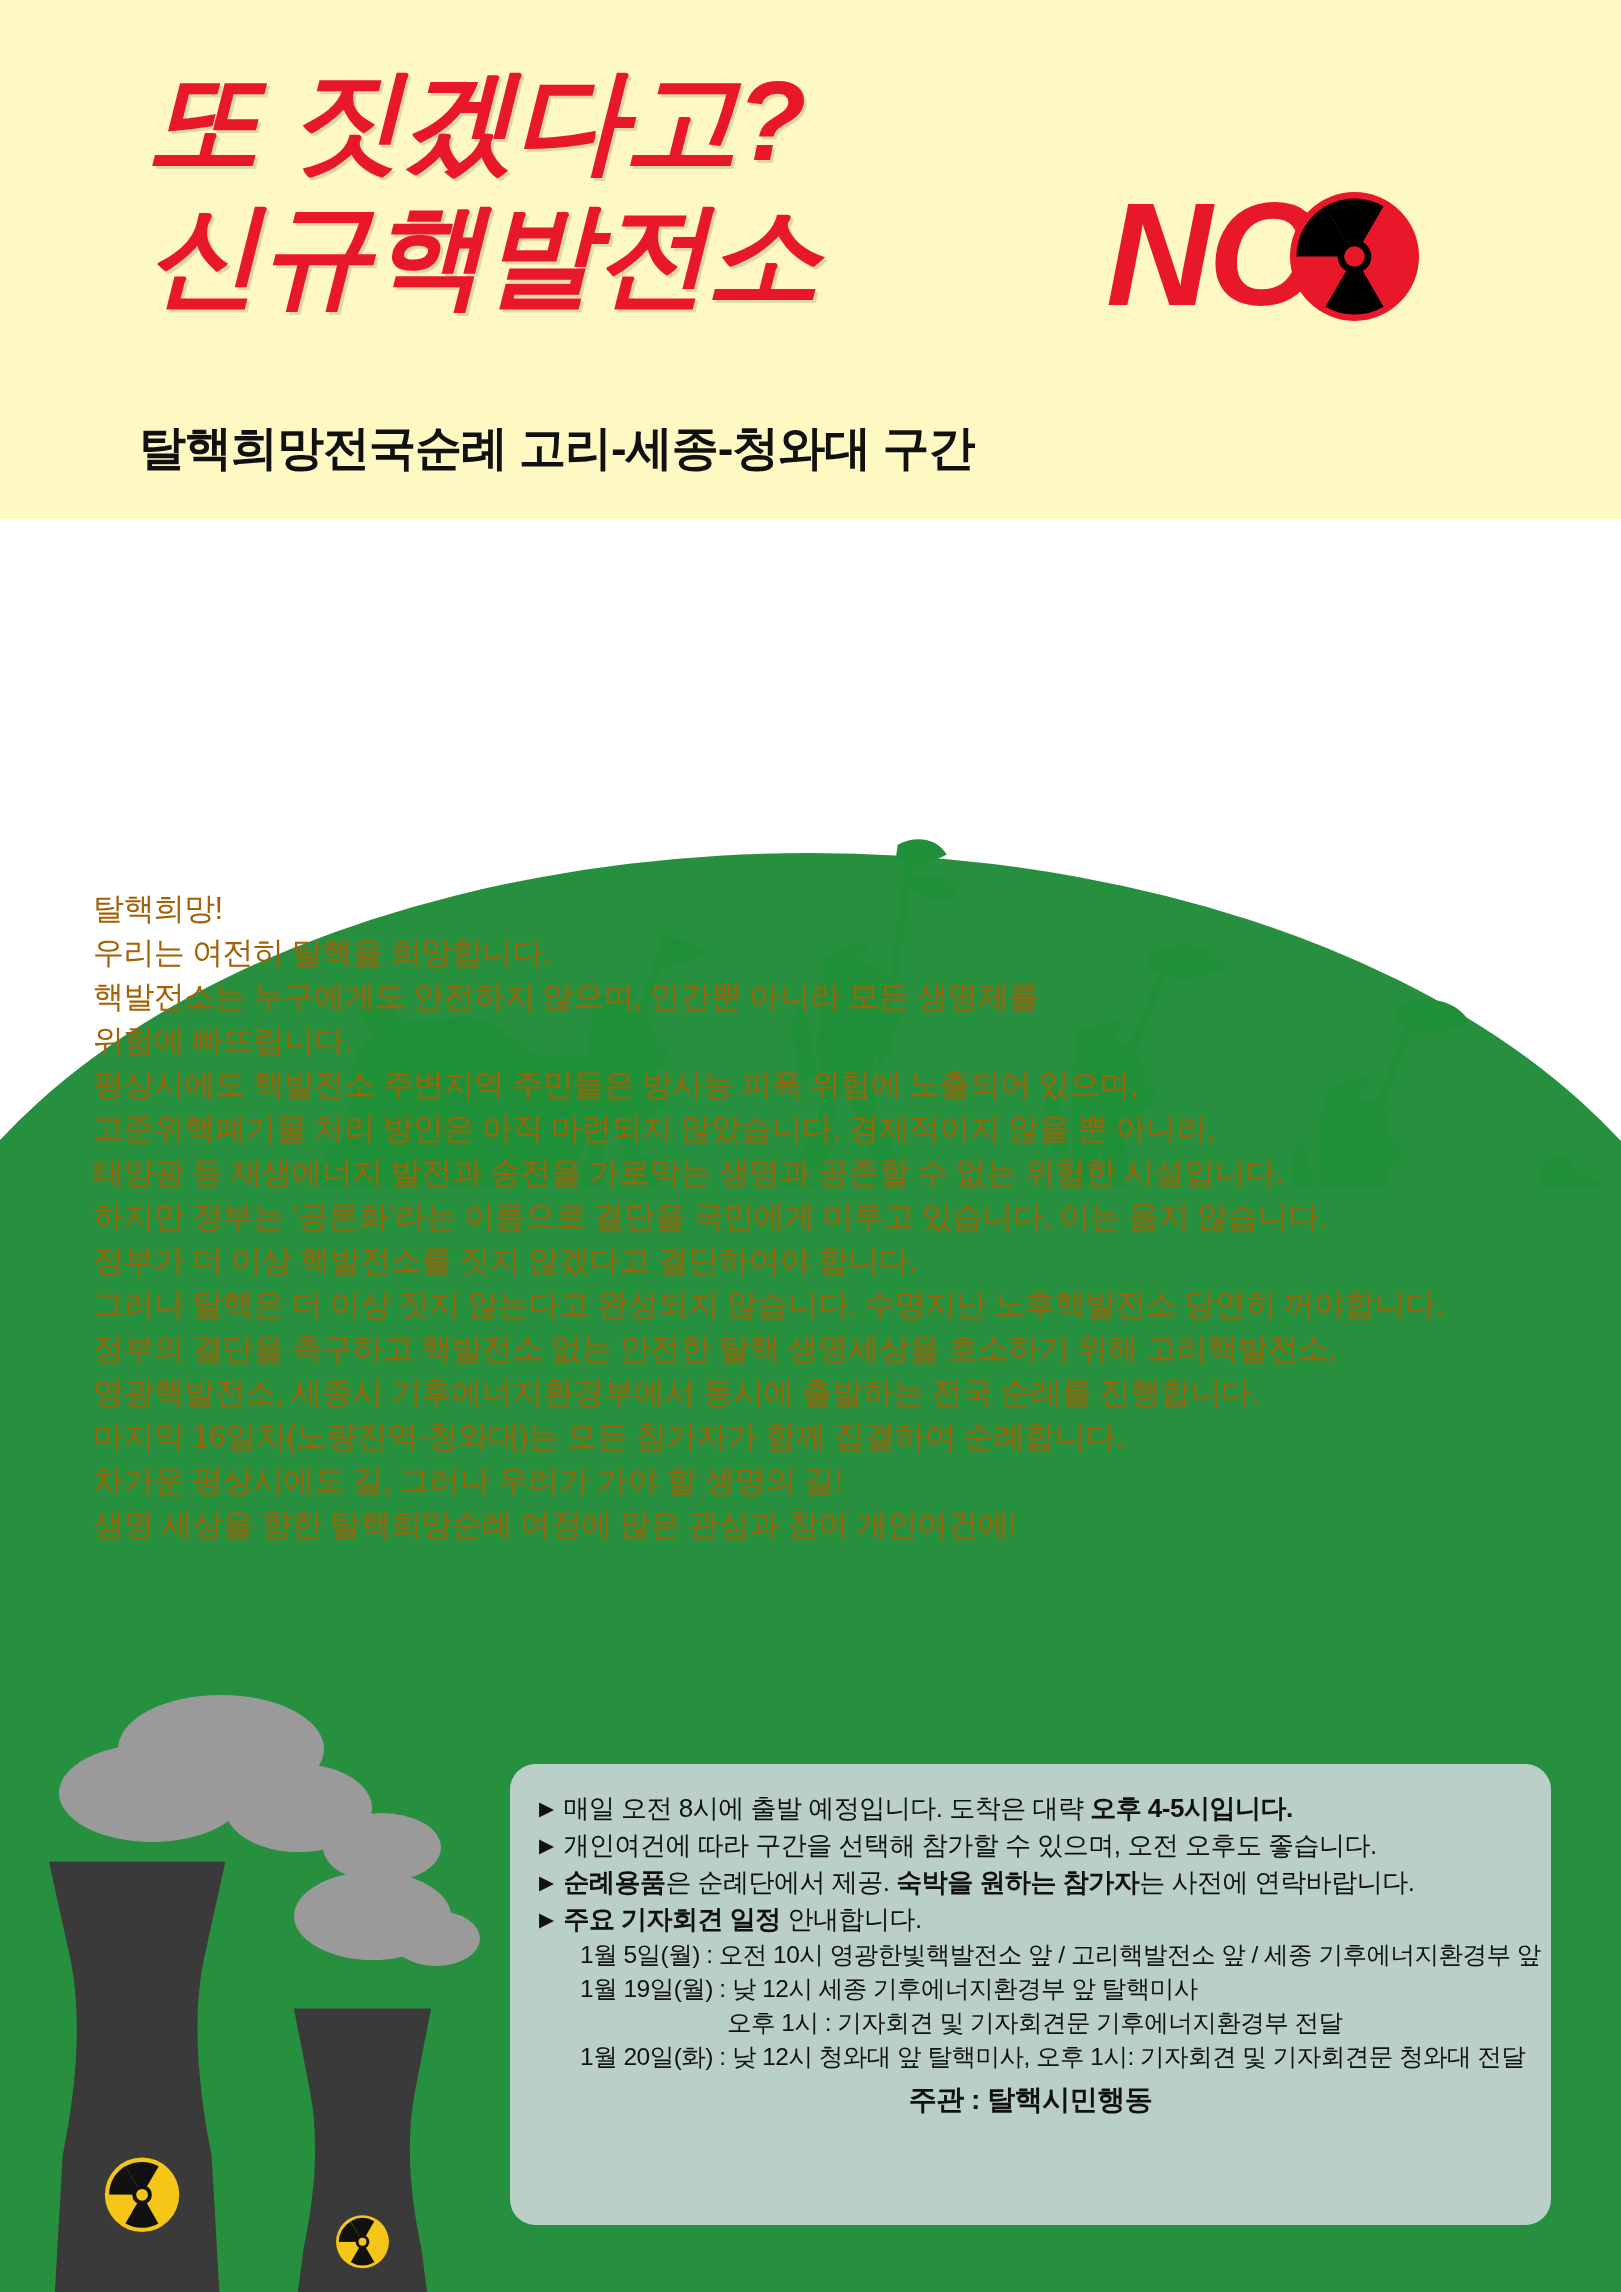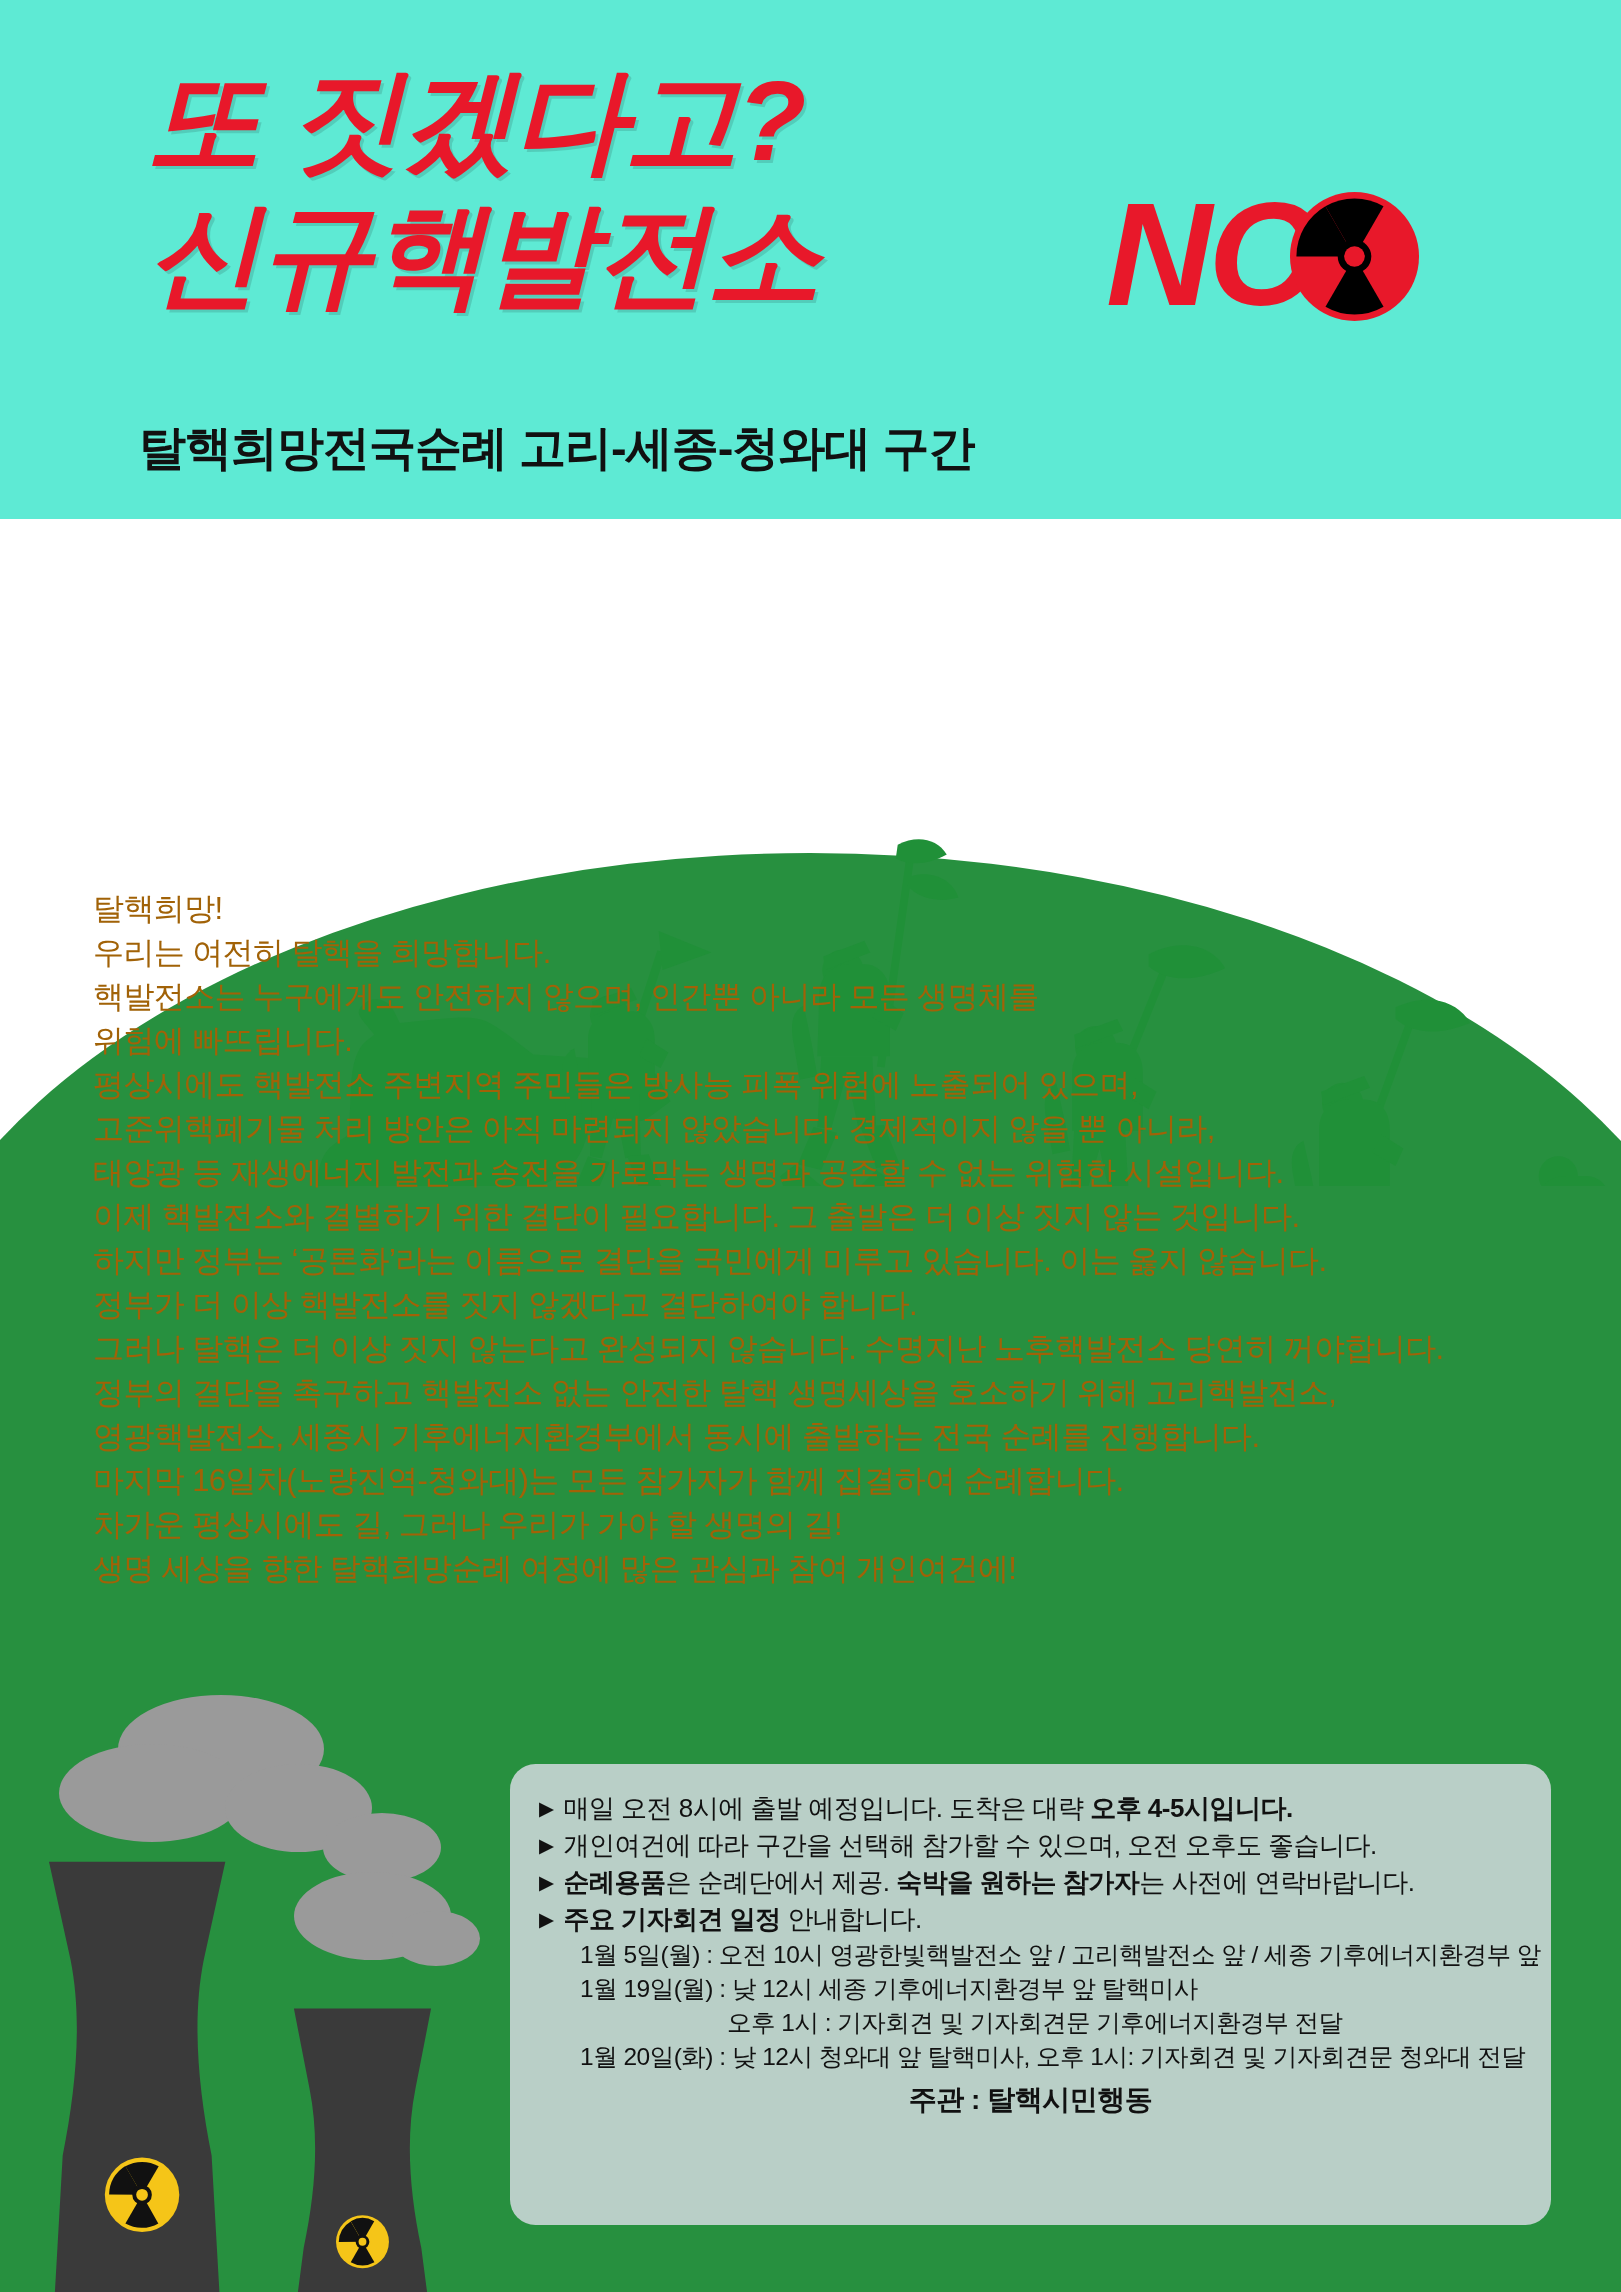--- a/index.html
+++ b/index.html
@@ -17,21 +17,21 @@
     overflow: hidden;
     background: #ffffff;
   }
 
   
   .header {
     position: absolute;
     left: 0; top: 0;
     width: 1621px;
     height: 519px;
-    background: #5eead4;
+    background: #fef9c3;
     z-index: 20;
   }
   .headline {
     position: absolute;
     left: 147px;
     top: 54px;
     color: #e8182a;
     font-size: 114px;
     font-weight: bold;
     line-height: 1.18;
@@ -298,21 +298,20 @@
   </div>
 
   <div class="bodytext">
     <p>탈핵희망!</p>
     <p>우리는 여전히 탈핵을 희망합니다.</p>
     <p>핵발전소는 누구에게도 안전하지 않으며, 인간뿐 아니라 모든 생명체를</p>
     <p>위험에 빠뜨립니다.</p>
     <p>평상시에도 핵발전소 주변지역 주민들은 방사능 피폭 위험에 노출되어 있으며,</p>
     <p>고준위핵폐기물 처리 방안은 아직 마련되지 않았습니다. 경제적이지 않을 뿐 아니라,</p>
     <p>태양광 등 재생에너지 발전과 송전을 가로막는 생명과 공존할 수 없는 위험한 시설입니다.</p>
-    <p>이제 핵발전소와 결별하기 위한 결단이 필요합니다. 그 출발은 더 이상 짓지 않는 것입니다.</p>
     <p>하지만 정부는 ‘공론화’라는 이름으로 결단을 국민에게 미루고 있습니다. 이는 옳지 않습니다.</p>
     <p>정부가 더 이상 핵발전소를 짓지 않겠다고 결단하여야 합니다.</p>
     <p>그러나  탈핵은  더  이상  짓지  않는다고  완성되지  않습니다.  수명지난  노후핵발전소  당연히  꺼야합니다.</p>
     <p>정부의 결단을 촉구하고 핵발전소 없는 안전한 탈핵  생명세상을 호소하기 위해 고리핵발전소,</p>
     <p>영광핵발전소, 세종시 기후에너지환경부에서 동시에 출발하는 전국 순례를 진행합니다.</p>
     <p>마지막 16일차(노량진역-청와대)는 모든 참가자가 함께 집결하여 순례합니다.</p>
     <p>차가운 평상시에도 길, 그러나 우리가 가야 할 생명의 길!</p>
     <p>생명 세상을 향한 탈핵희망순례 여정에 많은 관심과 참여 개인여건에!</p>
   </div>
 

